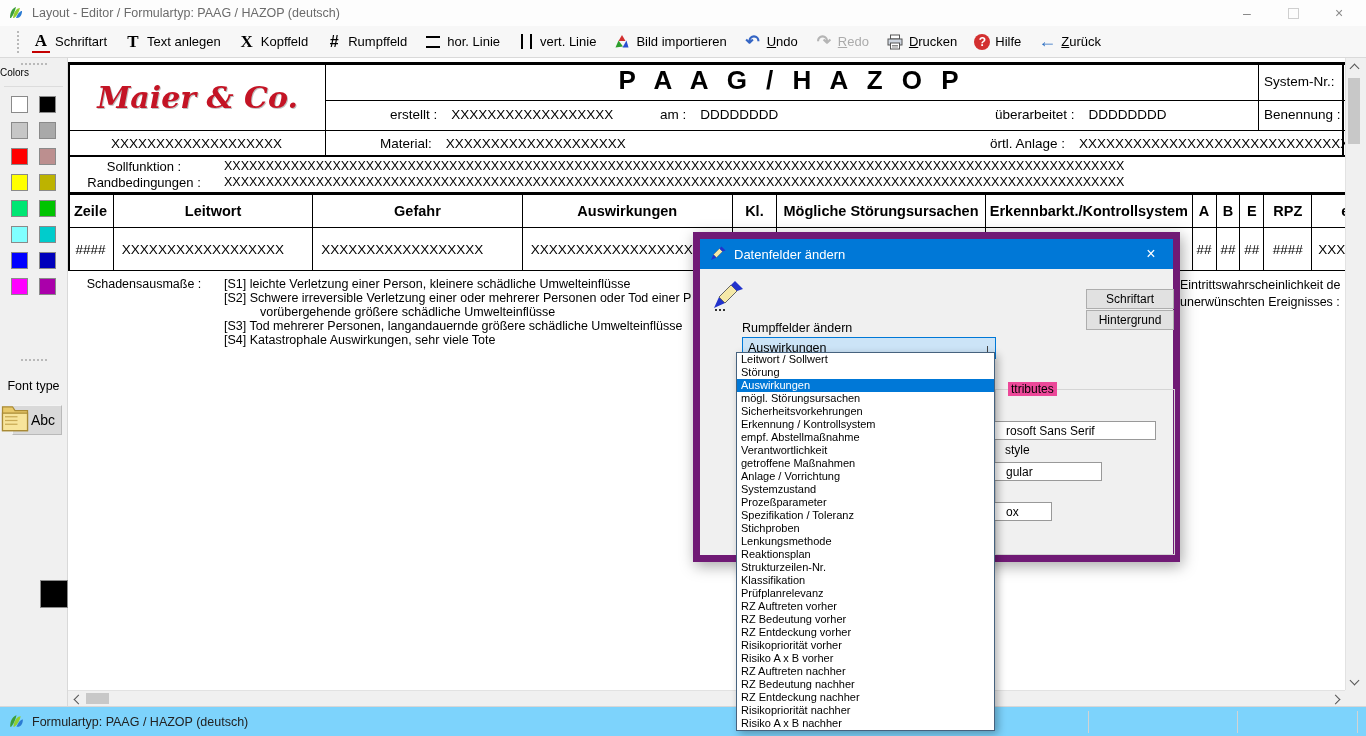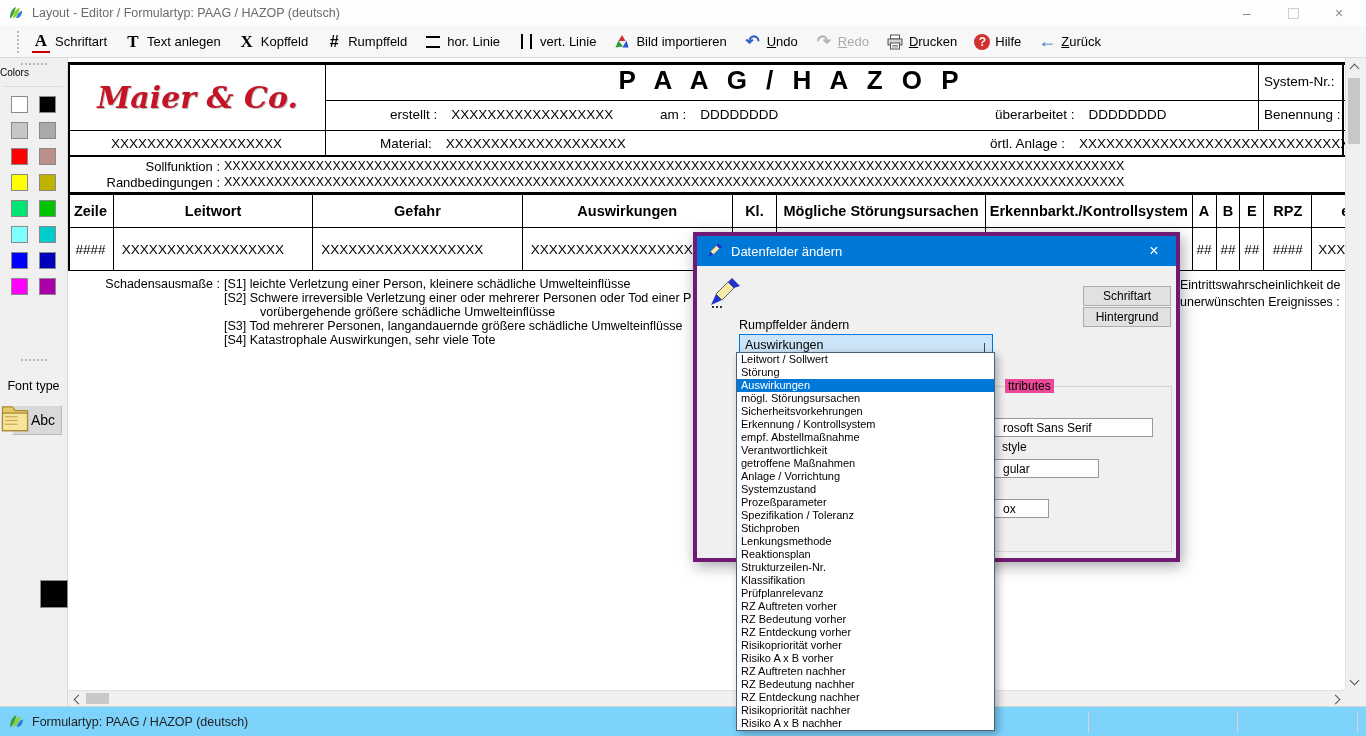--- a/index.html
+++ b/index.html
@@ -52,21 +52,21 @@
   .canvas{left:68px;top:58px;width:1277px;height:632px;background:#fff;overflow:hidden}
   .ln{position:absolute;background:#000}
   .logo{left:2px;top:10px;width:255px;height:58px;display:flex;align-items:center;justify-content:center;
         font-family:"DejaVu Serif",serif;font-style:italic;font-weight:bold;font-size:30px;color:#c41425;text-shadow:1px 1px 0 rgba(0,0,0,.25)}
   .paag-title{left:257px;top:7px;width:933px;text-align:center;font-size:26px;font-weight:bold;letter-spacing:6px;white-space:nowrap}
   .cell-label{font-size:13.5px;white-space:nowrap}
   .sysnr{left:1196px;top:16px}
   .benennung{left:1196px;top:49px}
   .frow span{font-size:13.5px;white-space:nowrap}
   .lbl-gap{margin-right:14px}
-  .soll-label{width:152px;text-align:right;font-size:13px;position:absolute;white-space:nowrap}
+  .soll-label{width:152px;text-align:center;font-size:13px;position:absolute;white-space:nowrap}
   .soll-value{position:absolute;left:156px;width:1121px;overflow:hidden;white-space:nowrap;font-size:12.5px}
   .thead,.trow{position:absolute;left:0;width:1324px;display:flex}
   .thead{top:134px;height:36px;border-top:3px solid #000;border-bottom:1px solid #000;box-sizing:border-box}
   .trow{top:170px;height:43px;border-bottom:1px solid #000;box-sizing:border-box}
   .tcol{border-right:1px solid #000;box-sizing:border-box;display:flex;align-items:center;justify-content:center;overflow:hidden}
   .thead .tcol{font-weight:bold;font-size:14.5px;white-space:nowrap}
   .trow .tcol{font-size:13.5px;white-space:nowrap}
   .tcol:nth-child(1){width:46px}
   .tcol:nth-child(2){width:200px}
   .tcol:nth-child(3){width:210px}
@@ -96,21 +96,21 @@
   .vthumb{position:absolute;left:2px;top:20px;width:12px;height:66px;background:#c8c8c8}
   .hthumb{position:absolute;left:18px;top:2px;width:23px;height:11px;background:#c8c8c8}
 
   
   .statusbar{left:0;top:706px;width:1366px;height:30px;background:#7dd3fc;border-top:1px solid #d7d7d7;box-sizing:border-box;display:flex;align-items:center}
   .statusbar .app-ic{margin-left:8px;width:17px;height:17px}
   .status-text{margin-left:7px;font-size:12.5px;color:#222}
   .st-sep{position:absolute;top:4px;height:22px;border-left:1px solid #d3d3d3}
 
   
-  .dialog{left:693px;top:232px;width:487px;height:330px;background:#f0f0f0;border:4px solid #701a75;box-sizing:border-box;z-index:30;box-shadow:2px 4px 14px rgba(0,0,0,.35)}
+  .dialog{left:693px;top:232px;width:487px;height:330px;background:#f0f0f0;border:7px solid #701a75;box-sizing:border-box;z-index:30;box-shadow:2px 4px 14px rgba(0,0,0,.35)}
   .dlg-titlebar{position:absolute;left:0;top:0;width:100%;height:30px;background:#0078d7;display:flex;align-items:center}
   .dlg-title{color:#fff;font-size:13px;margin-left:8px}
   .dlg-close{position:absolute;right:0;top:0;width:44px;height:30px;display:flex;align-items:center;justify-content:center;color:#fff;font-size:16px}
   .dlg-pen-sm{margin-left:10px;width:16px;height:16px}
   .dlg-pen-lg{position:absolute;left:13px;top:40px;width:32px;height:32px}
   .dlg-btn{position:absolute;left:386px;width:88px;height:20px;background:#e1e1e1;border:1px solid #adadad;box-sizing:border-box;display:flex;align-items:center;justify-content:center;font-size:12px}
   .dlg-btn.b1{top:50px}
   .dlg-btn.b2{top:71px}
   .dlg-section-label{position:absolute;left:42px;top:82px;font-size:12.5px}
   .combo{position:absolute;left:42px;top:98px;width:254px;height:22px;background:#cce4f7;border:1px solid #0078d7;box-sizing:border-box;display:flex;align-items:center}

